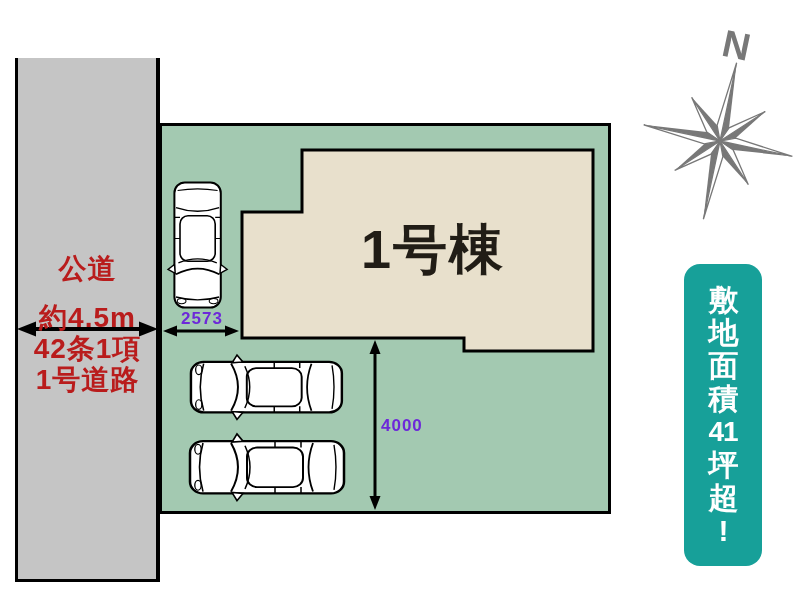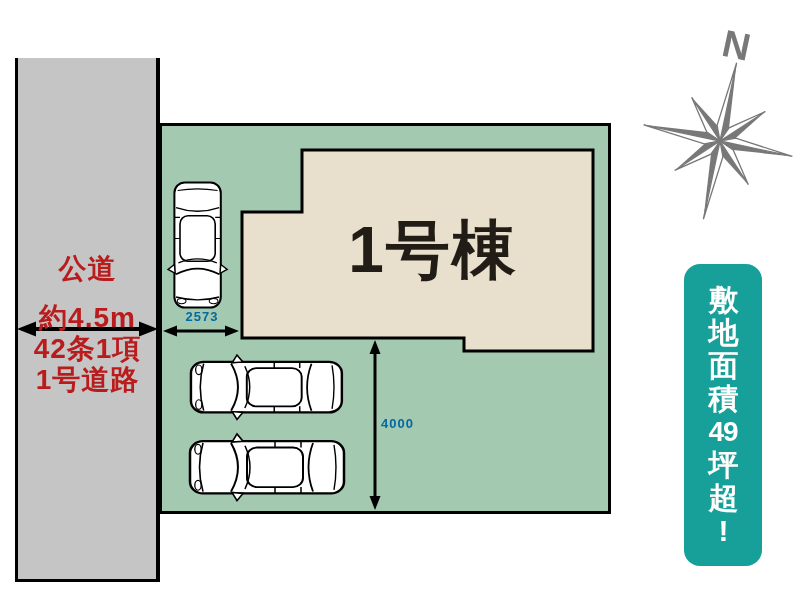--- a/index.html
+++ b/index.html
@@ -28,26 +28,26 @@
     left:159px;top:123px;width:452px;height:391px;
     border:3px solid #000;box-sizing:border-box;
   }
 
   
   #overlay{left:0;top:0;pointer-events:none;}
 
   
   #building-label{
     left:433px;top:250px;transform:translate(-50%,-50%);
-    font-size:64px;font-weight:700;color:#211d16;
+    font-size:54px;font-weight:700;color:#211d16;
     letter-spacing:2px;white-space:nowrap;
   }
 
   .dim-label{
-    font-size:13px;font-weight:600;color:#0369a1;letter-spacing:1px;white-space:nowrap;
+    font-size:17px;font-weight:600;color:#6d28d9;letter-spacing:1px;white-space:nowrap;
   }
   #dim-width-label{left:166px;top:309px;width:72px;text-align:center;}
   #dim-depth-label{left:381px;top:416px;}
 
   
   #badge{
     left:684px;top:264px;width:78px;height:302px;
     border-radius:16px;
     display:flex;flex-direction:column;align-items:center;justify-content:center;
     padding:2px 0;box-sizing:border-box;
@@ -146,17 +146,17 @@
 <div id="building-label" class="abs">1号棟</div>
 
 <div id="dim-width-label" class="abs dim-label">2573</div>
 <div id="dim-depth-label" class="abs dim-label">4000</div>
 
 <div id="badge" class="abs" style="background-color: rgb(23, 160, 153);">
   <span class="ch">敷</span>
   <span class="ch">地</span>
   <span class="ch">面</span>
   <span class="ch">積</span>
-  <span class="ch" style="font-size:28px;">49</span>
+  <span class="ch" style="font-size:28px;">41</span>
   <span class="ch">坪</span>
   <span class="ch">超</span>
   <span class="ch">!</span>
 </div>
 
 </body></html>

